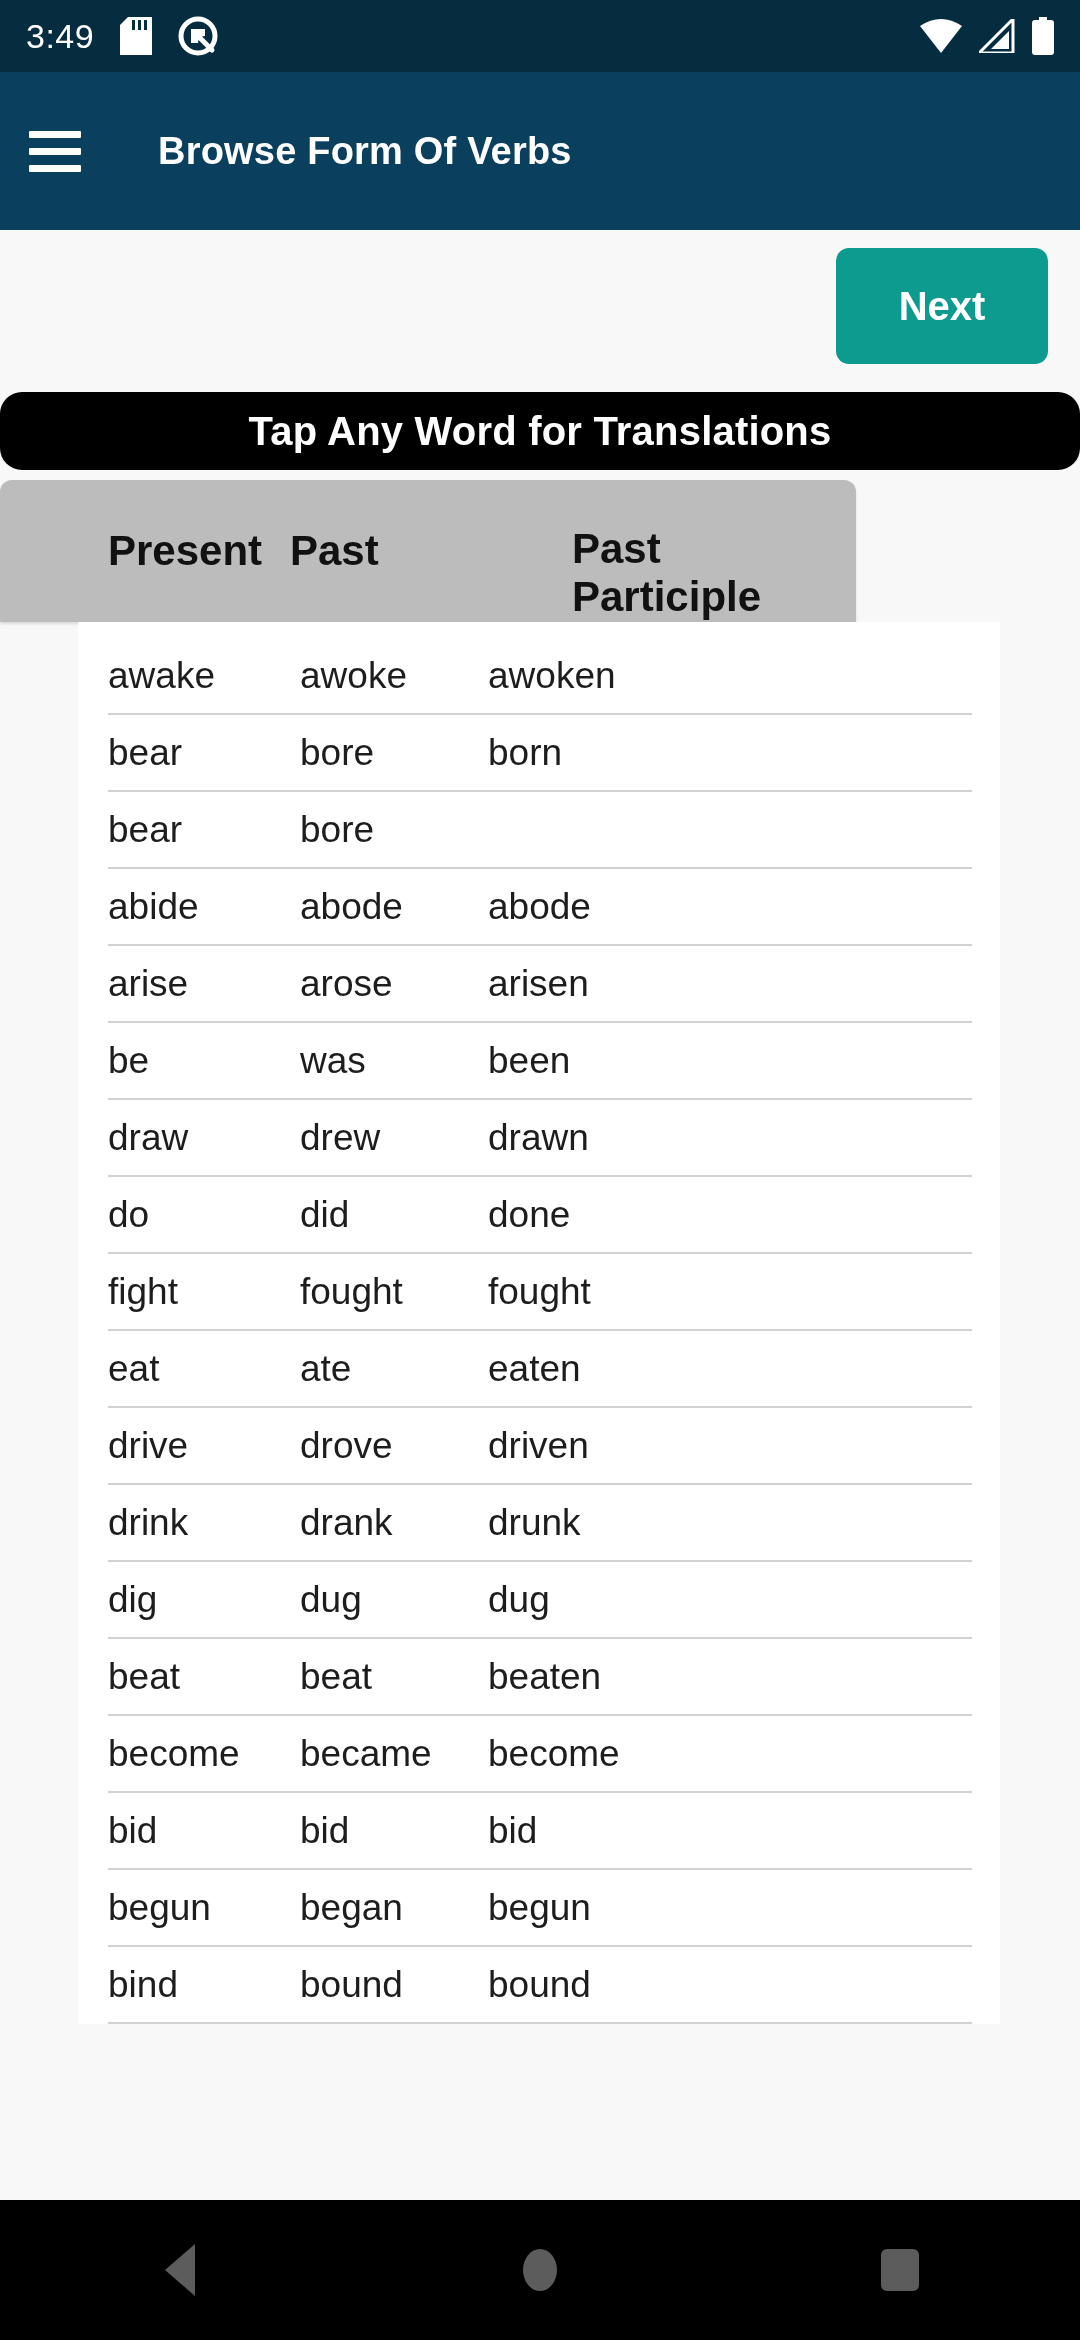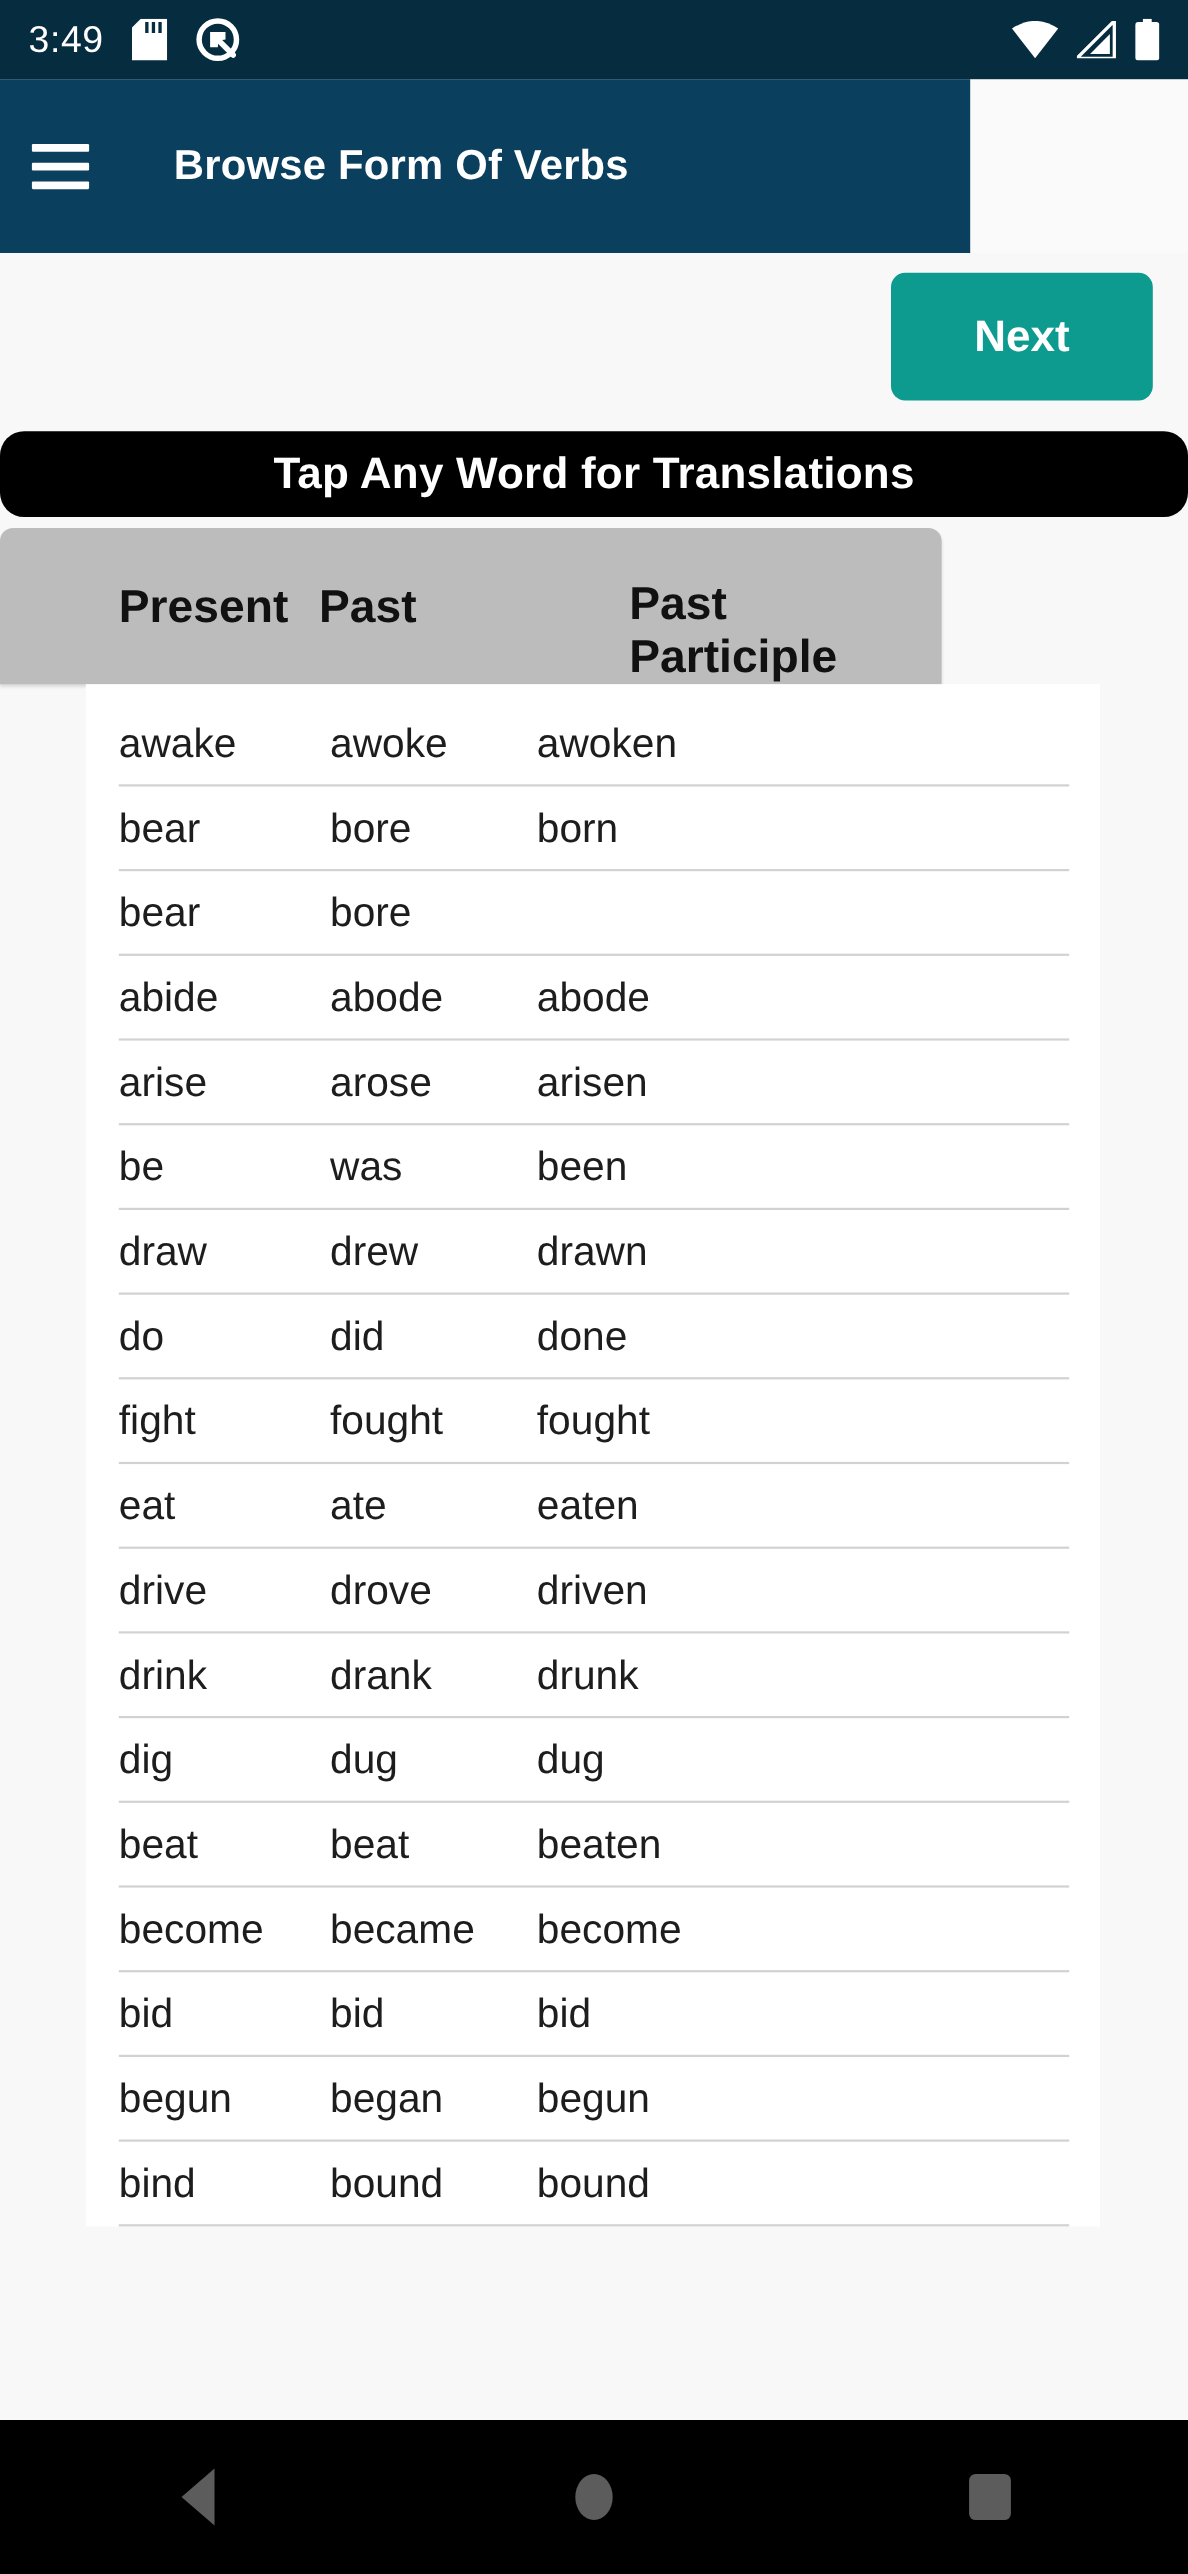--- a/index.html
+++ b/index.html
@@ -30,21 +30,21 @@
     font-family:"Liberation Sans", sans-serif;
   }
   .sb-icon { display:flex; align-items:center; }
   #status-right {
     margin-left:auto; display:flex; align-items:center; gap:17px;
   }
 
   
   #app-bar {
     position:absolute; top:72px; left:0;
-    width:882px; height:158px;
+    width:1080px; height:158px;
     background:#0a3f5e;
     display:flex; align-items:center;
   }
   #menu-button {
     width:110px; height:158px;
     display:flex; align-items:center; justify-content:center;
     cursor:pointer;
   }
   #menu-icon { width:52px; display:flex; flex-direction:column; gap:10px; }
   #menu-icon span { display:block; height:7px; background:#ffffff; border-radius:1px; }
@@ -66,21 +66,21 @@
     background:#f8f8f8;
   }
 
   
   #next-row {
     position:absolute; top:18px; left:0;
     width:1080px; height:140px;
   }
   #next-button {
     position:absolute; top:0; right:32px;
-    width:238px; height:116px;
+    width:212px; height:116px;
     background:#0c9b8e;
     border:none; border-radius:13px;
     color:#ffffff; font-size:40px; font-weight:bold;
     font-family:"Liberation Sans", sans-serif;
     cursor:pointer;
     display:flex; align-items:center; justify-content:center;
   }
 
   
   #translation-banner {

